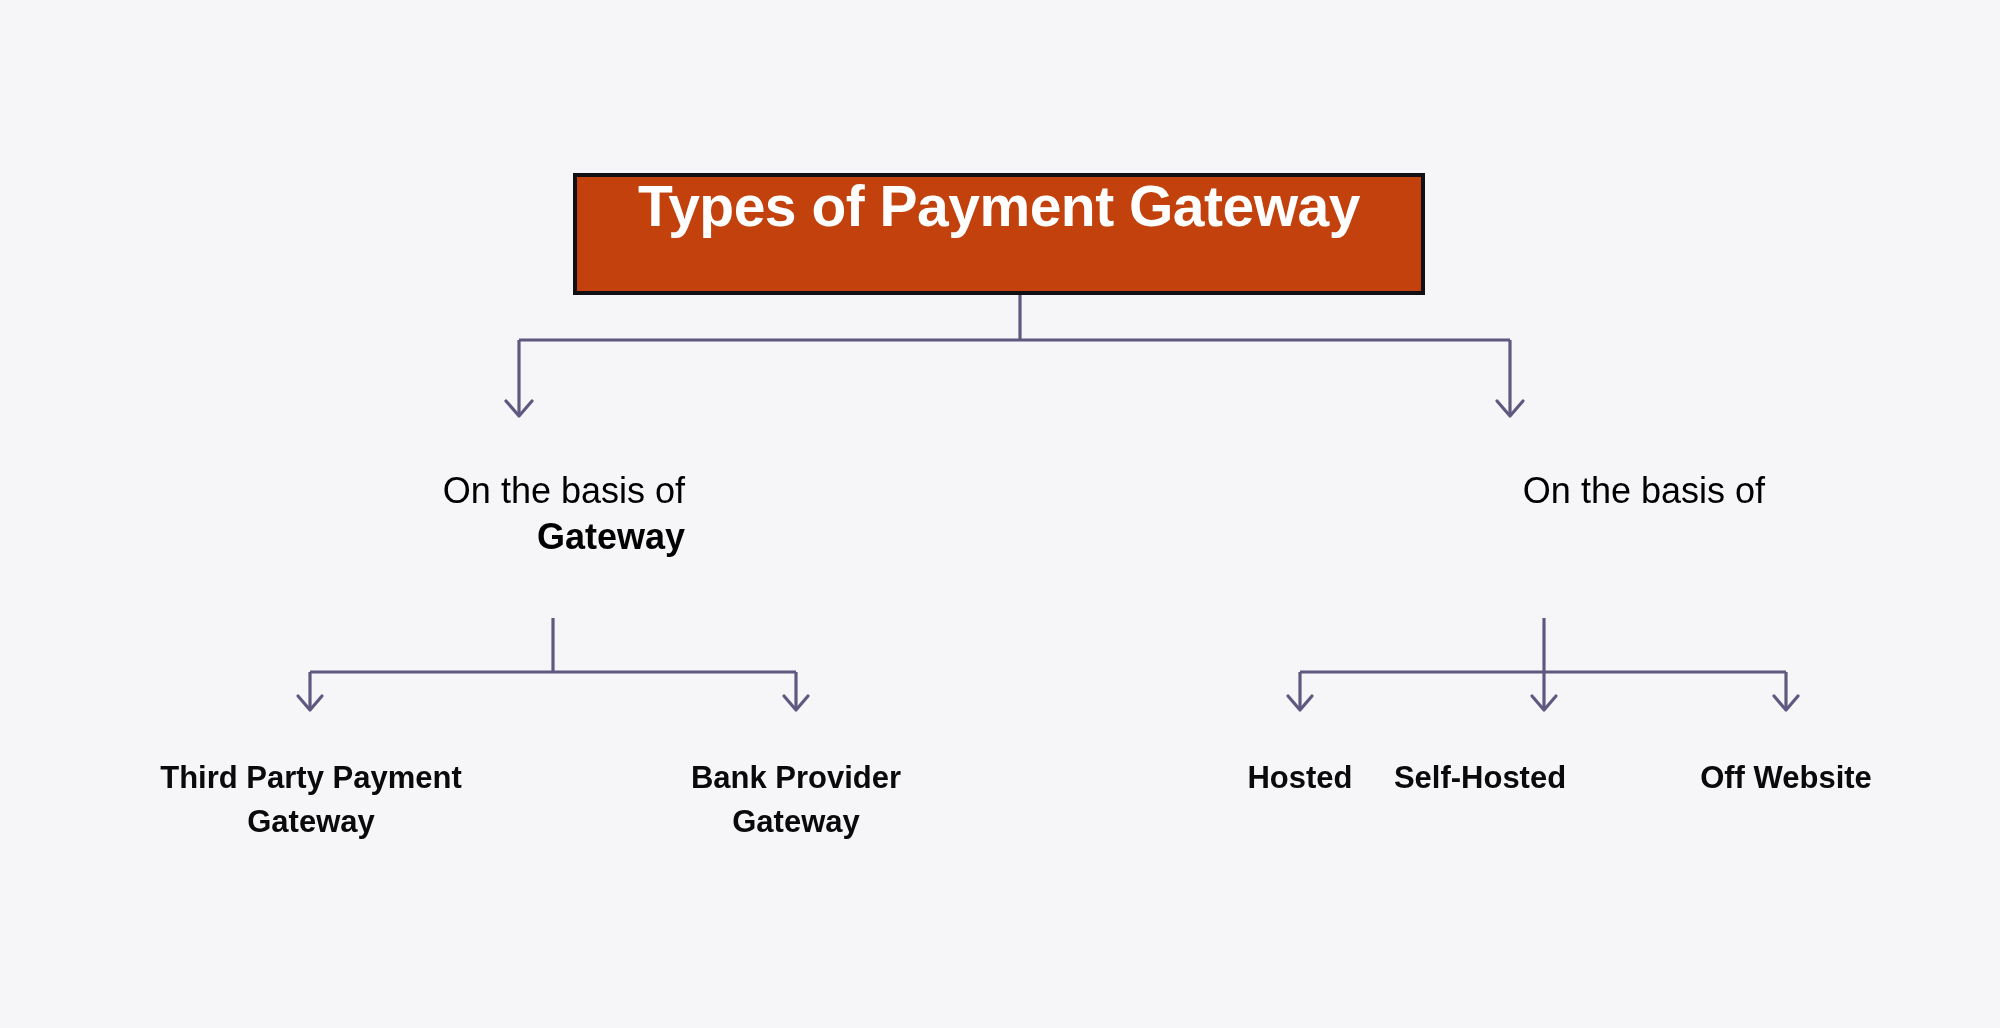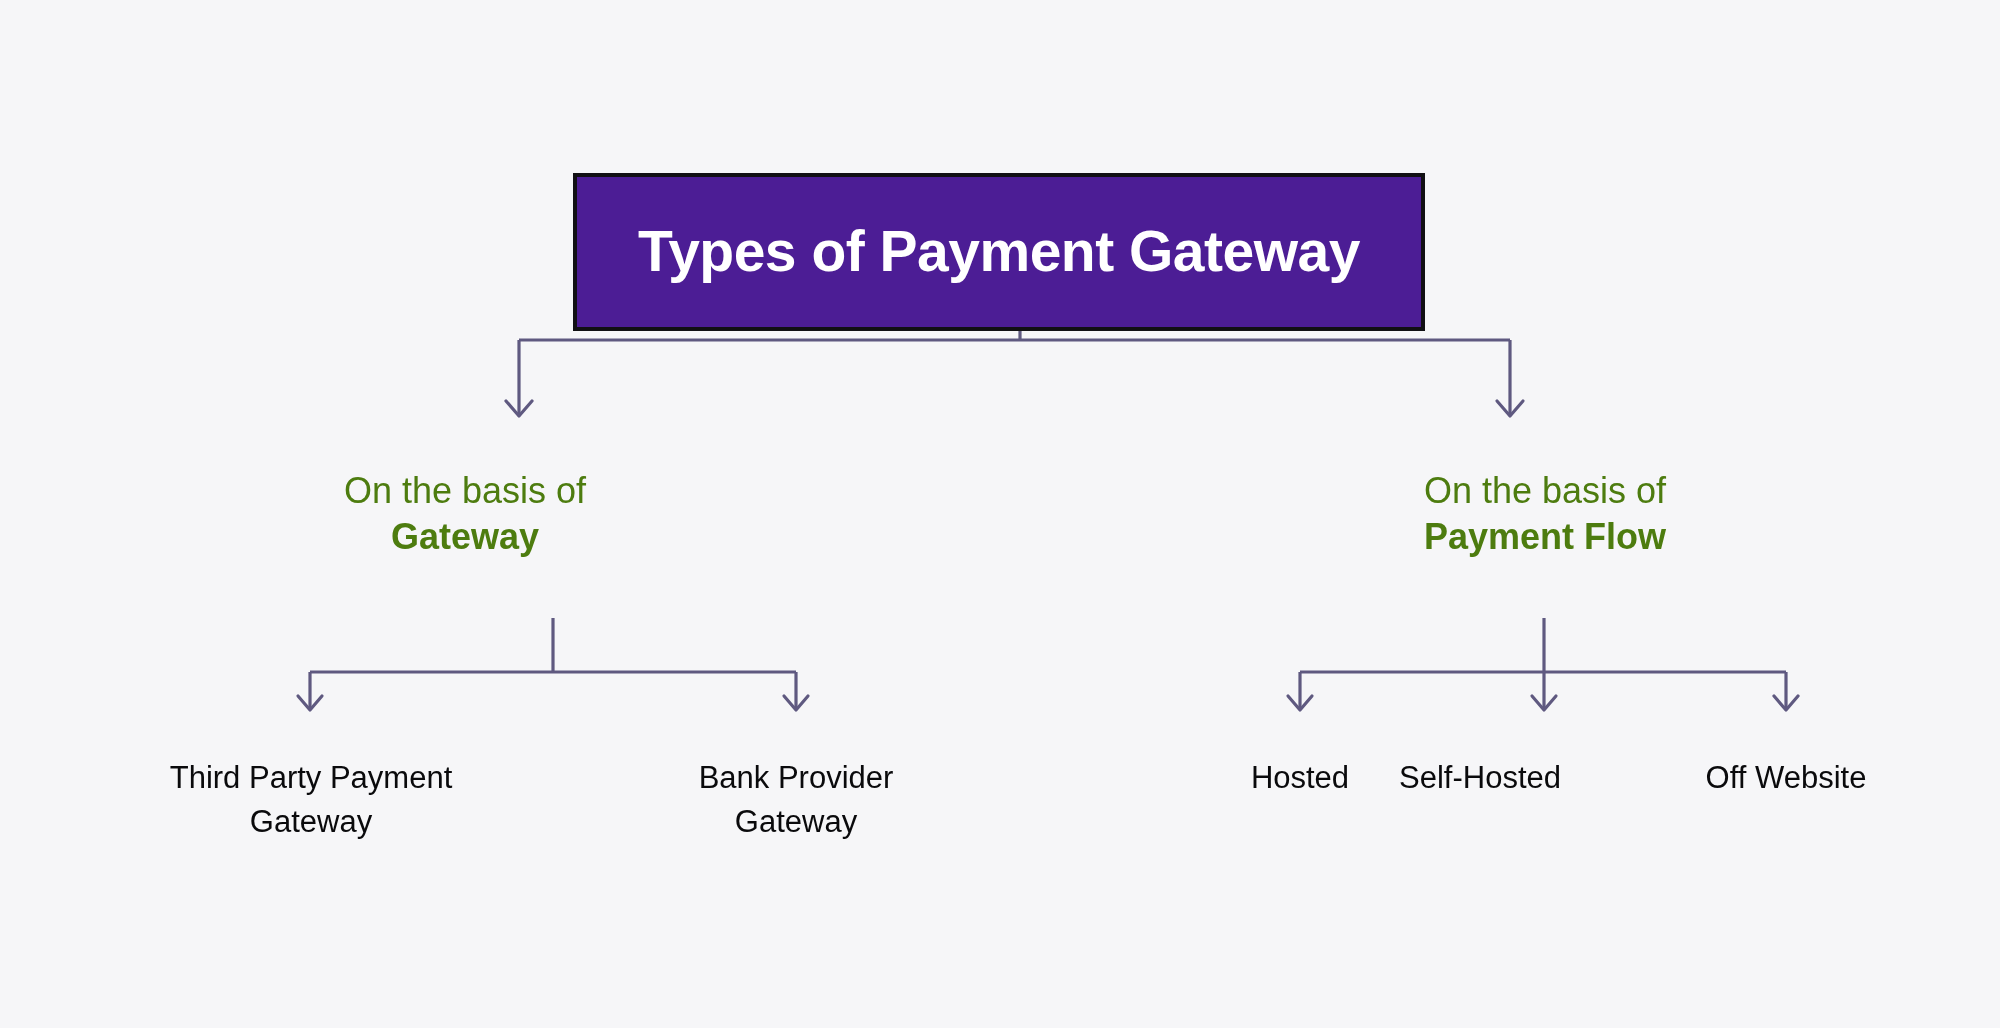--- a/index.html
+++ b/index.html
@@ -18,26 +18,25 @@
     background: #f6f6f8;
     overflow: hidden;
   }
 
   
   .root-box {
     position: absolute;
     left: 573px;
     top: 173px;
     width: 852px;
-    height: 158px;
+    height: 122px;
     box-sizing: border-box;
-    background: #4c1d95;
+    background: #c2410c;
     border: 4px solid #111014;
     display: flex;
-    align-items: center;
     justify-content: center;
   }
   .root-box .root-label {
     color: #ffffff;
     font-size: 57px;
     font-weight: bold;
     letter-spacing: -0.5px;
     line-height: 1.05;
     white-space: nowrap;
   }
@@ -48,39 +47,39 @@
     left: 0;
     top: 0;
     width: 2000px;
     height: 1028px;
     pointer-events: none;
   }
 
   
   .branch-caption {
     position: absolute;
-    text-align: center;
-    color: #4d7c0f;
+    text-align: right;
+    color: #000000;
     font-size: 36px;
     line-height: 1.28;
     white-space: nowrap;
   }
   .branch-caption .line1 { font-weight: normal; display: block; }
   .branch-caption .line2 { font-weight: bold;  display: block; }
 
   #caption-provider { left: 245px; top: 468px; width: 440px; }
   #caption-flow     { left: 1325px; top: 468px; width: 440px; }
 
   
   .leaf-caption {
     position: absolute;
     text-align: center;
     color: #0a0a0c;
     font-size: 31px;
-    font-weight: normal;
+    font-weight: bold;
     line-height: 1.42;
   }
   #leaf-third-party { left: 131px; top: 756px; width: 360px; }
   #leaf-bank        { left: 616px; top: 756px; width: 360px; }
   #leaf-hosted      { left: 1120px; top: 756px; width: 360px; white-space: nowrap; }
   #leaf-self-hosted { left: 1300px; top: 756px; width: 360px; white-space: nowrap; }
   #leaf-off-website { left: 1606px; top: 756px; width: 360px; white-space: nowrap; }
 </style>
 </head>
 <body>
@@ -127,21 +126,20 @@
     <span class="root-label">Types of Payment Gateway</span>
   </div>
 
   <div class="branch-caption" id="caption-provider">
     <span class="line1">On the basis of</span>
     <span class="line2">Gateway</span>
   </div>
 
   <div class="branch-caption" id="caption-flow">
     <span class="line1">On the basis of</span>
-    <span class="line2">Payment Flow</span>
   </div>
 
   <div class="leaf-caption" id="leaf-third-party">
     <span>Third Party Payment</span><br>
     <span>Gateway</span>
   </div>
 
   <div class="leaf-caption" id="leaf-bank">
     <span>Bank Provider</span><br>
     <span>Gateway</span>

